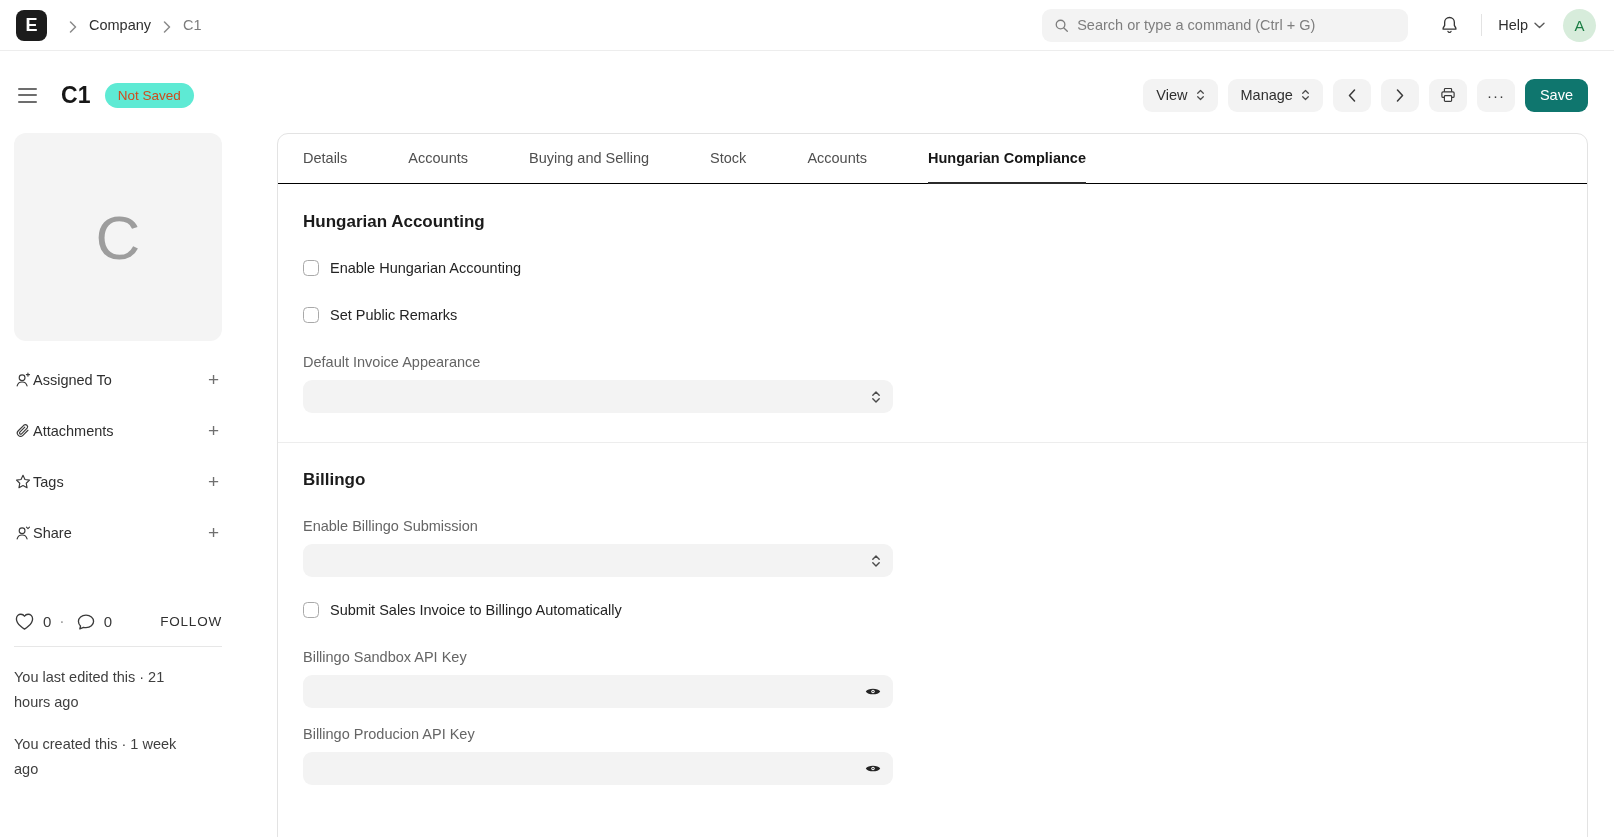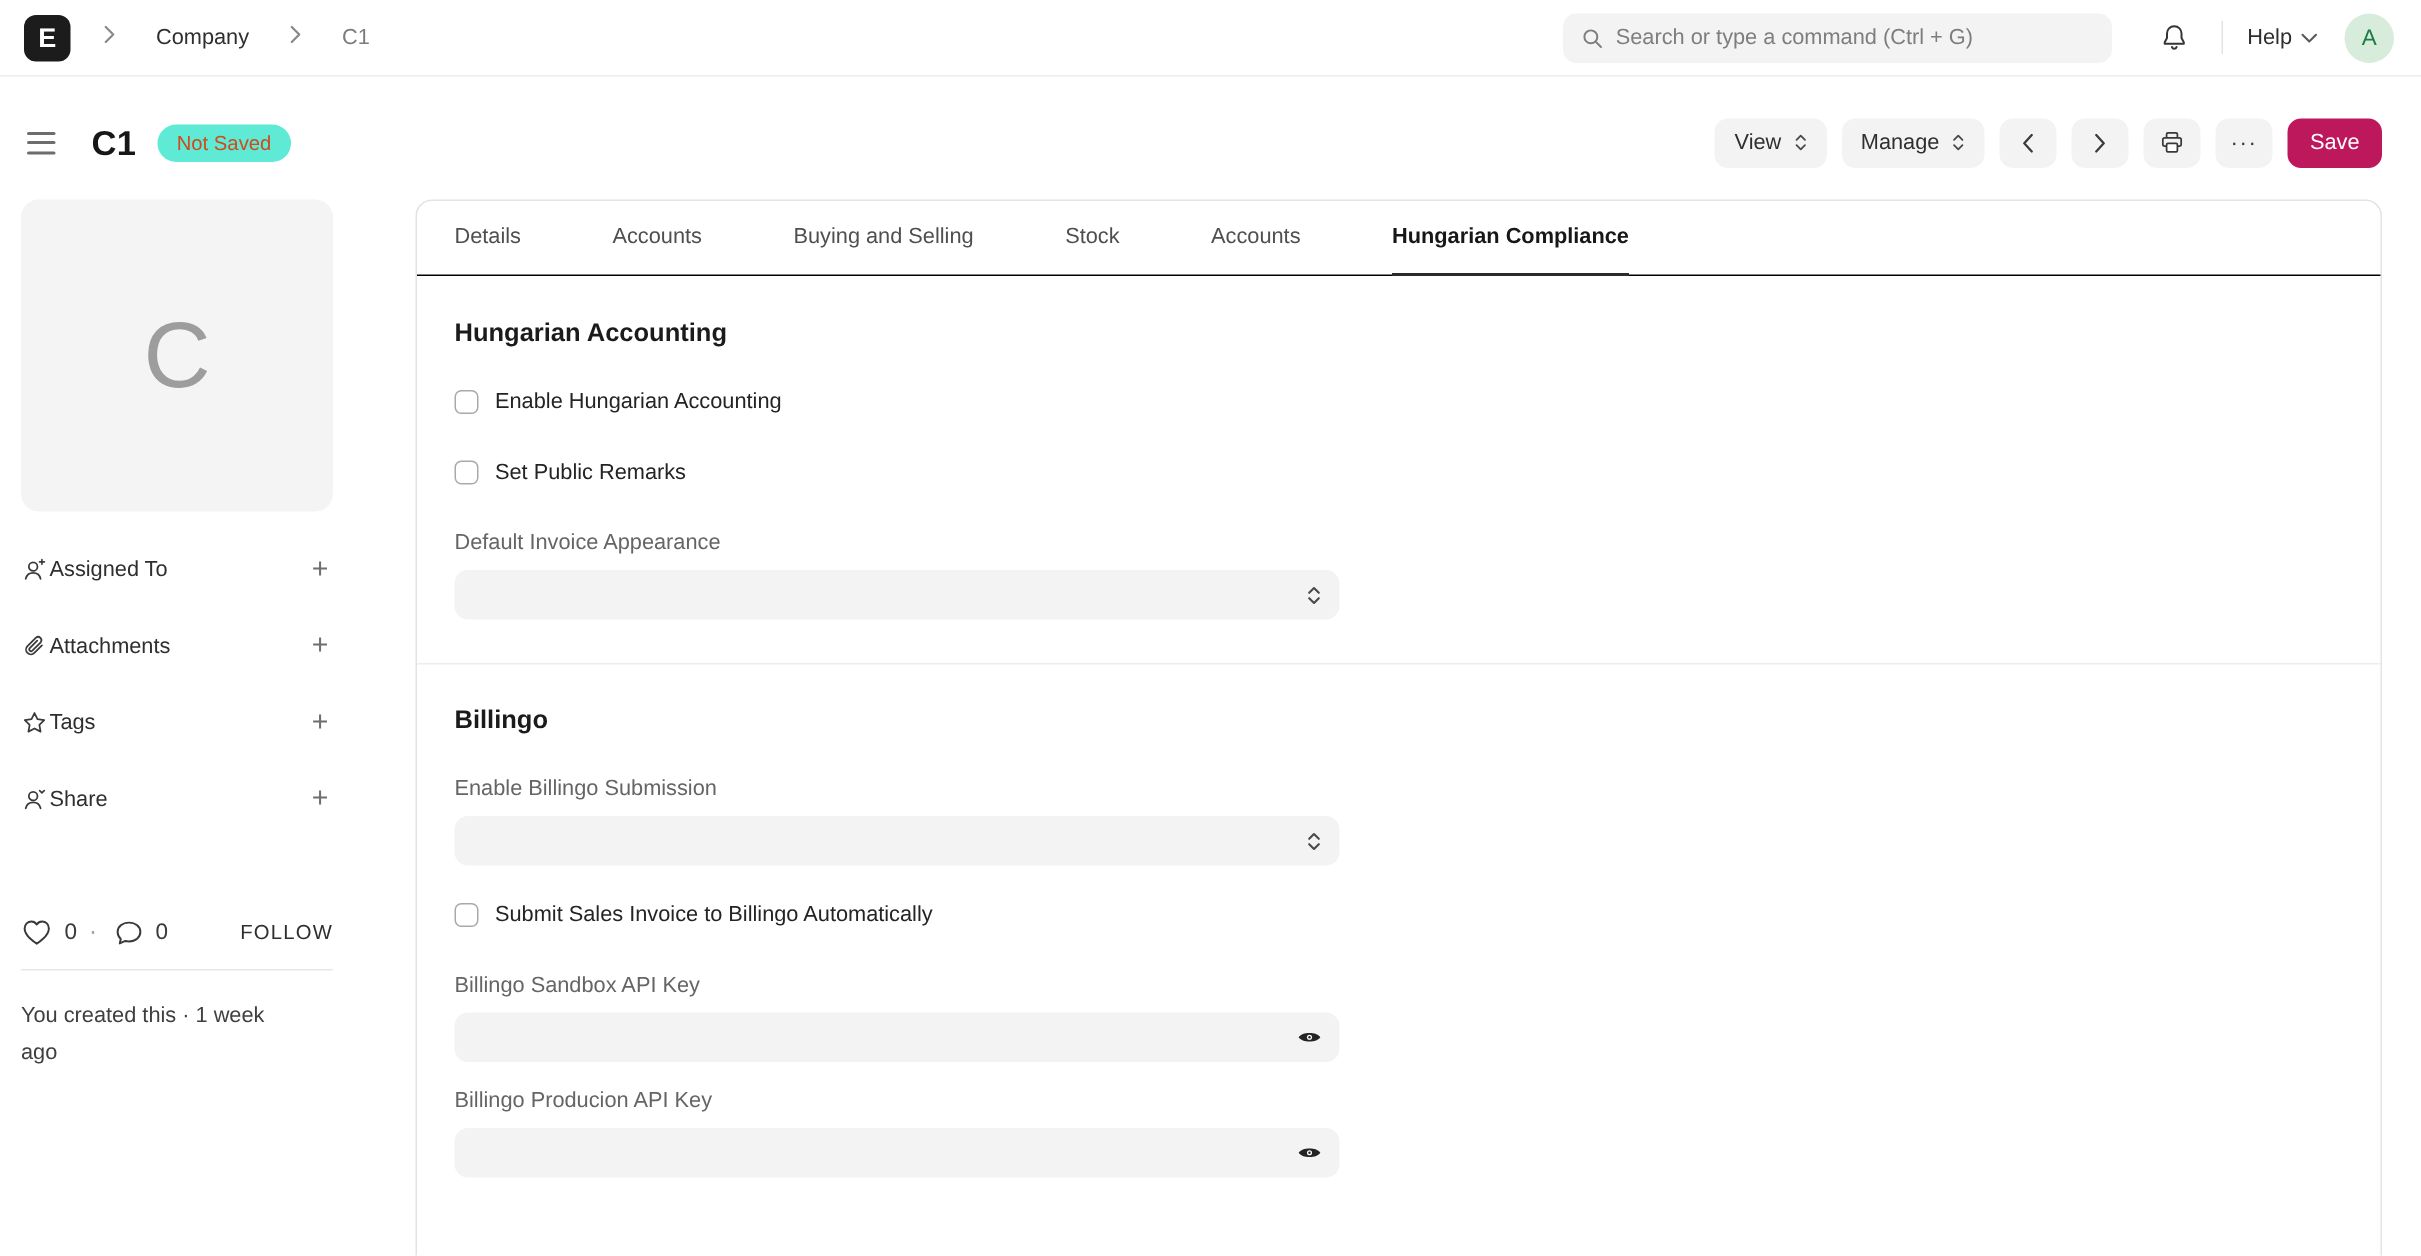--- a/index.html
+++ b/index.html
@@ -5,21 +5,21 @@
   * { margin:0; padding:0; box-sizing:border-box; }
   html,body { width:1614px; height:837px; background:#ffffff;
     font-family:"Liberation Sans", sans-serif; color:#1f1f1f; overflow:hidden; }
 
   
   .navbar { height:51px; display:flex; align-items:center; padding:0 18px 0 16px;
     border-bottom:1px solid #ededed; background:#fff; }
   .logo { width:31px; height:31px; background:#1c1c1c; border-radius:8px; color:#fff;
     display:flex; align-items:center; justify-content:center; font-weight:bold;
     font-size:18px; cursor:pointer; }
-  .crumbs { display:flex; align-items:flex-start; gap:27px; margin-left:22px; font-size:14.5px; }
+  .crumbs { display:flex; align-items:flex-end; gap:12px; margin-left:22px; font-size:14.5px; }
   .crumb-sep { color:#8a8a8a; display:flex; }
   .crumb { color:#2f2f2f; cursor:pointer; }
   .crumb.muted { color:#7c7c7c; }
   .search-wrap { margin-left:auto; width:366px; height:33px; background:#f3f3f3;
     border-radius:9px; display:flex; align-items:center; padding:0 12px; gap:8px; }
   .search-input { border:none; outline:none; background:transparent; flex:1;
     font-size:14.5px; color:#3a3a3a; font-family:inherit; }
   .search-input::placeholder { color:#7e7e7e; }
   .nav-right { display:flex; align-items:center; margin-left:26px; gap:0; }
   .bell-btn { padding:4px 6px; cursor:pointer; display:flex; }
@@ -36,21 +36,21 @@
   .menu-btn i { display:block; width:19px; height:2px; background:#6d6d6d; border-radius:2px; }
   .page-title { font-size:23px; font-weight:bold; color:#171717; margin-left:22px;
     letter-spacing:.2px; }
   .status-badge { margin-left:14px; background:#5eead4; color:#cf4b1e; font-size:13.5px;
     padding:5px 13px; border-radius:999px; }
   .header-actions { margin-left:auto; display:flex; align-items:center; gap:10px; }
   .btn { height:33px; border:none; border-radius:9px; background:#f3f3f3; color:#2f2f2f;
     font-size:14.5px; font-family:inherit; display:flex; align-items:center;
     justify-content:center; gap:8px; padding:0 13px; cursor:pointer; }
   .btn.icon-only { width:38px; padding:0; }
-  .btn.primary { background:#be185d; color:#fff; padding:0 15px; }
+  .btn.primary { background:#0f766e; color:#fff; padding:0 15px; }
 
   
   .main { display:flex; padding:0 26px 0 14px; align-items:flex-start; }
   .sidebar { width:208px; flex-shrink:0; }
   .side-image { width:208px; height:208px; background:#f4f4f4; border-radius:12px;
     display:flex; align-items:center; justify-content:center; cursor:pointer; }
   .side-image span { font-size:62px; color:#9d9d9d; font-weight:400; }
   .side-items { margin-top:13px; }
   .side-item { height:51px; display:flex; align-items:center; gap:1px; cursor:pointer; }
   .side-item .lbl { font-size:14.5px; color:#2f2f2f; }
@@ -255,20 +255,21 @@
         <svg width="20" height="18" viewBox="0 0 21 19">
             <path d="M10.5 2.2c4.6 0 8 2.9 8 6.6s-3.4 6.6-8 6.6c-.9 0-1.8-.1-2.6-.3L4 16.8l.7-3.1c-1.4-1.2-2.2-2.9-2.2-4.9 0-3.7 3.4-6.6 8-6.6z" fill="none" stroke="#3a3a3a" stroke-width="1.4" stroke-linejoin="round"></path>
           </svg>
       </span>
       <span class="cnt">0</span>
       <span class="follow">FOLLOW</span>
     </div>
 
     <div class="side-divider"></div>
 
+    <div class="side-note">You last edited this · 21 hours ago</div>
     <div class="side-note">You created this · 1 week ago</div>
   </div>
 
   <div class="card">
     <div class="tabbar">
       <div class="tab">Details</div>
       <div class="tab">Accounts</div>
       <div class="tab">Buying and Selling</div>
       <div class="tab">Stock</div>
       <div class="tab">Accounts</div>

